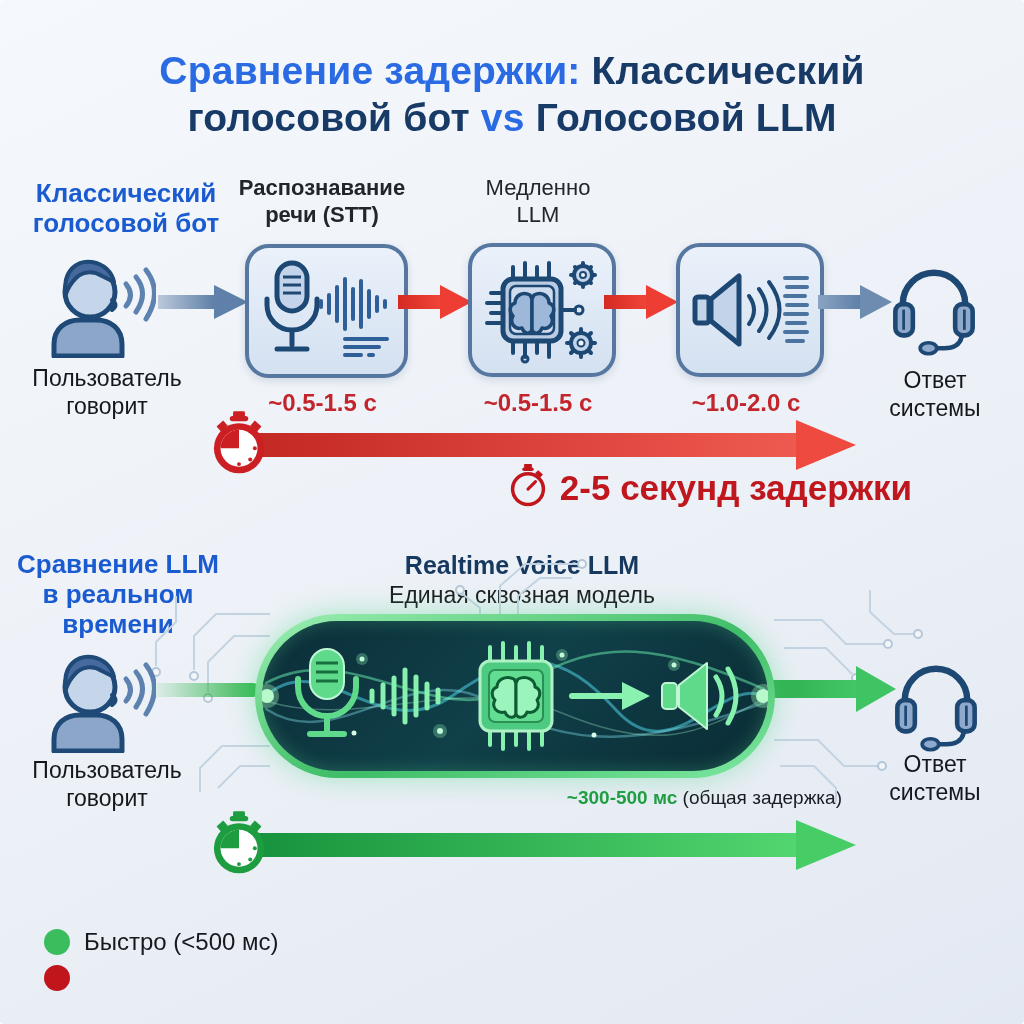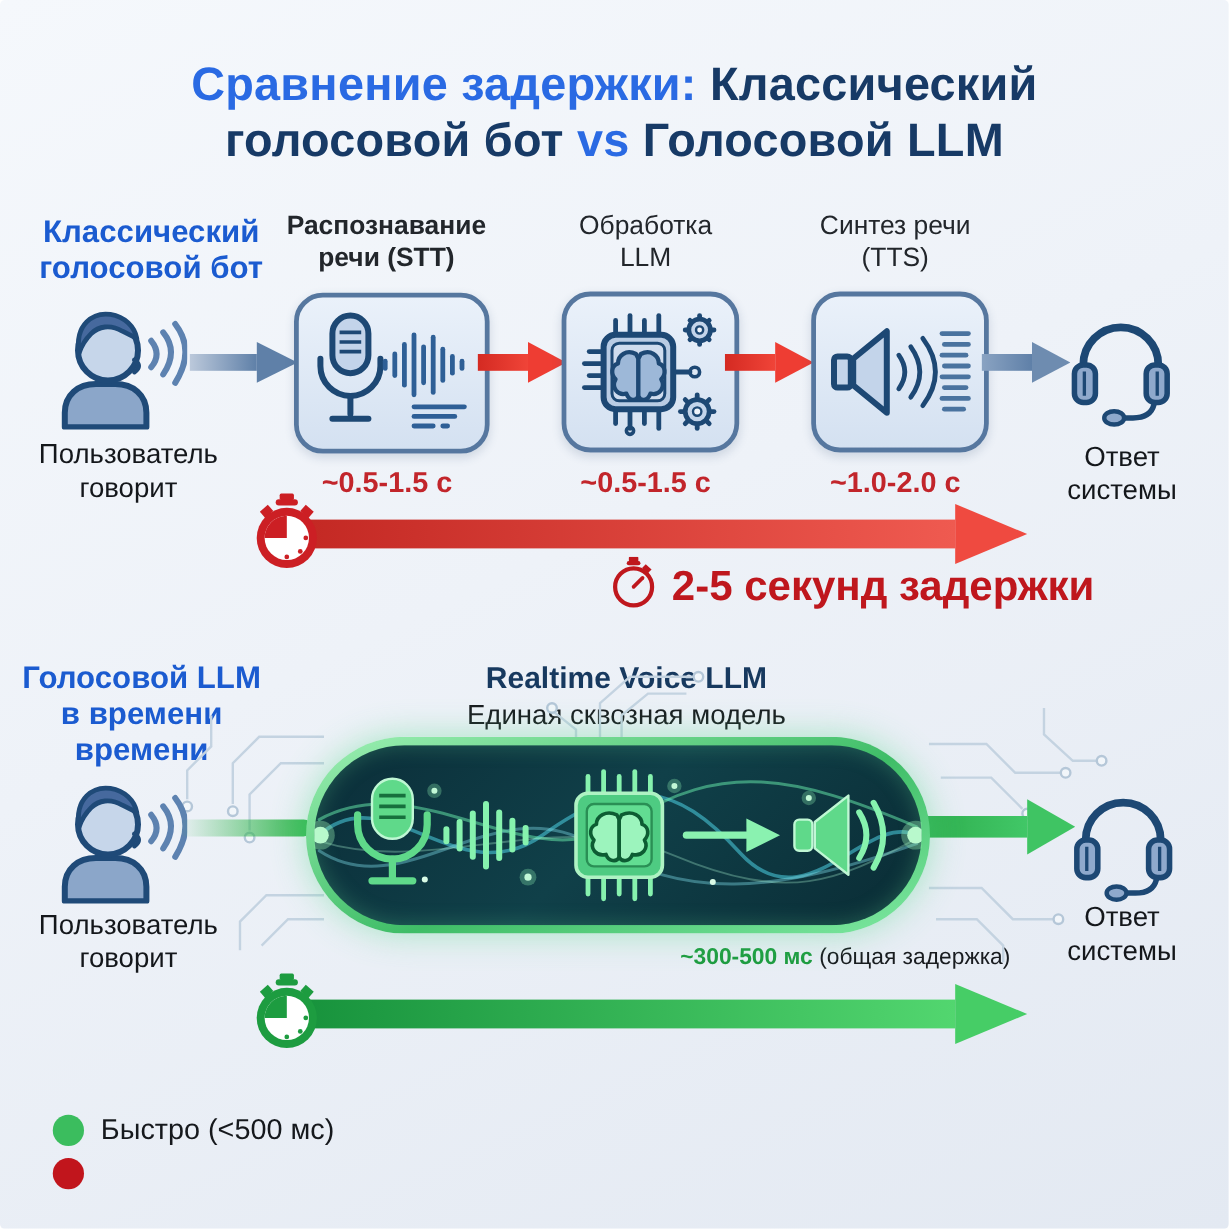--- a/index.html
+++ b/index.html
@@ -111,22 +111,21 @@
     <circle cx="114" cy="54" r="4" fill="#f2f6fa" stroke="#b5c7d8" stroke-width="2"></circle>
     <circle cx="82" cy="88" r="4" fill="#f2f6fa" stroke="#b5c7d8" stroke-width="2"></circle>
     <circle cx="108" cy="176" r="4" fill="#f2f6fa" stroke="#b5c7d8" stroke-width="2"></circle>
     <circle cx="144" cy="44" r="4" fill="#f2f6fa" stroke="#b5c7d8" stroke-width="2"></circle>
   </svg>
 
   <div class="abs title"><span class="t-blue">Сравнение задержки: </span><span class="t-navy">Классический голосовой бот </span><span class="t-blue">vs</span><span class="t-navy"> Голосовой LLM</span></div>
 
   <div class="abs side-label classic-label">Классический голосовой бот</div>
   <div class="abs step-title step1">Распознавание речи (STT)</div>
-  <div class="abs step-title step2">Обработка LLM</div>
-  <div class="abs step-title step3">Синтез речи (TTS)</div>
+  <div class="abs step-title step2">Медленно LLM</div>
 
   <svg class="abs" style="left:38px;top:250px;" width="118" height="108" viewBox="0 0 118 108">
     <path d="M16,106 v-12 c0,-15 11,-24 26,-24 h16 c15,0 26,9 26,24 v12 Z" fill="#8ba6c9" stroke="#1f4a78" stroke-width="5" stroke-linejoin="round"></path>
     <circle cx="52" cy="42" r="25" fill="#c6d6ea" stroke="#1f4a78" stroke-width="5"></circle>
     <path d="M28,44 C24,20 40,10 54,12 C66,14 74,22 76,32 L64,26 C54,20 44,22 38,28 C33,33 30,38 28,44 Z" fill="#46699e" stroke="#1f4a78" stroke-width="4" stroke-linejoin="round"></path>
     <path d="M74,50 q7,5 0,10" fill="none" stroke="#1f4a78" stroke-width="4" stroke-linecap="round"></path>
     <path d="M88,34 q9,11 0,22" fill="none" stroke="#5d82b0" stroke-width="5" stroke-linecap="round"></path>
     <path d="M98,27 q13,16 0,35" fill="none" stroke="#5d82b0" stroke-width="5" stroke-linecap="round"></path>
     <path d="M108,20 q17,22 0,49" fill="none" stroke="#5d82b0" stroke-width="5" stroke-linecap="round"></path>
   </svg>
@@ -313,21 +312,21 @@
   <div class="abs total-red">
     <svg width="44" height="44" viewBox="0 0 100 100">
       <rect x="41" y="0" width="18" height="9" rx="2" fill="#bf171d"></rect>
       <rect x="37" y="8" width="26" height="8" rx="4" fill="#bf171d"></rect>
       <path d="M73,14 l11,10 -7,7 -11,-10 z" fill="#bf171d"></path>
       <circle cx="50" cy="57" r="35" fill="none" stroke="#bf171d" stroke-width="8"></circle>
       <line x1="50" y1="57" x2="67" y2="40" stroke="#bf171d" stroke-width="7" stroke-linecap="round"></line>
     </svg><span>2-5 секунд задержки</span>
   </div>
 
-  <div class="abs side-label realtime-label">Голосовой LLM в времени времени</div>
+  <div class="abs side-label realtime-label">Сравнение LLM в реальном времени</div>
   <div class="abs rt-heading">Realtime Voice LLM</div>
   <div class="abs rt-sub">Единая сквозная модель</div>
 
   <svg class="abs z2" style="left:38px;top:645px;" width="118" height="108" viewBox="0 0 118 108">
     <path d="M16,106 v-12 c0,-15 11,-24 26,-24 h16 c15,0 26,9 26,24 v12 Z" fill="#8ba6c9" stroke="#1f4a78" stroke-width="5" stroke-linejoin="round"></path>
     <circle cx="52" cy="42" r="25" fill="#c6d6ea" stroke="#1f4a78" stroke-width="5"></circle>
     <path d="M28,44 C24,20 40,10 54,12 C66,14 74,22 76,32 L64,26 C54,20 44,22 38,28 C33,33 30,38 28,44 Z" fill="#46699e" stroke="#1f4a78" stroke-width="4" stroke-linejoin="round"></path>
     <path d="M74,50 q7,5 0,10" fill="none" stroke="#1f4a78" stroke-width="4" stroke-linecap="round"></path>
     <path d="M88,34 q9,11 0,22" fill="none" stroke="#5d82b0" stroke-width="5" stroke-linecap="round"></path>
     <path d="M98,27 q13,16 0,35" fill="none" stroke="#5d82b0" stroke-width="5" stroke-linecap="round"></path>

